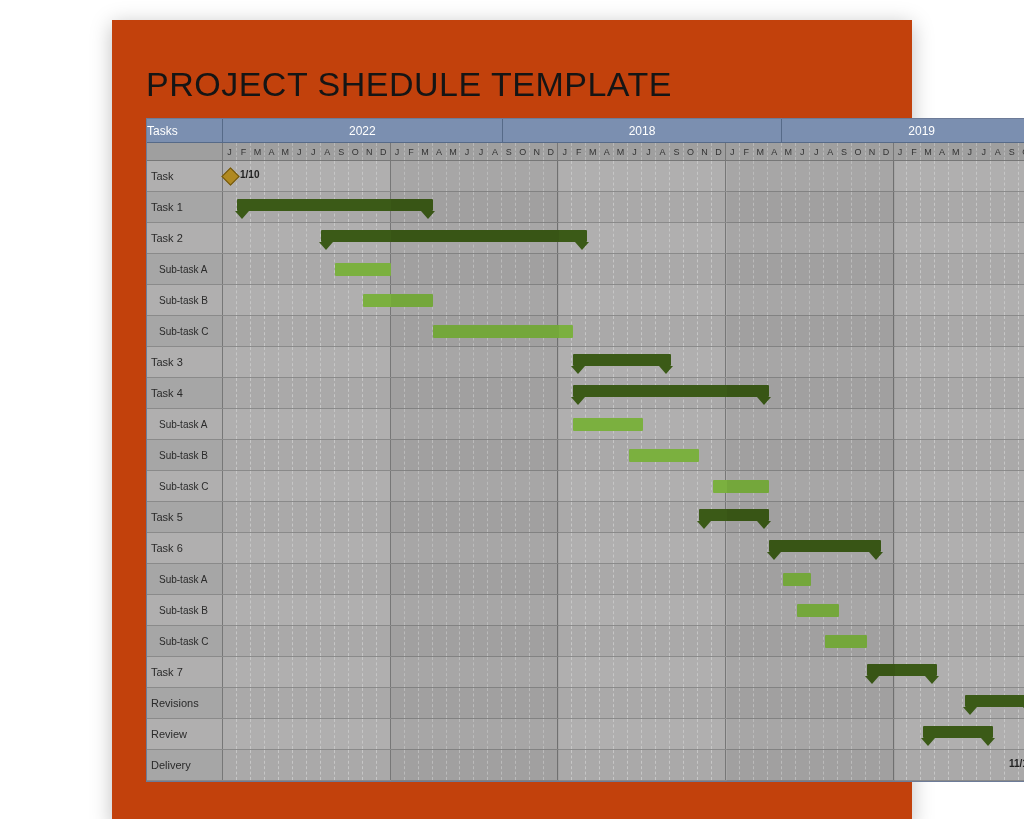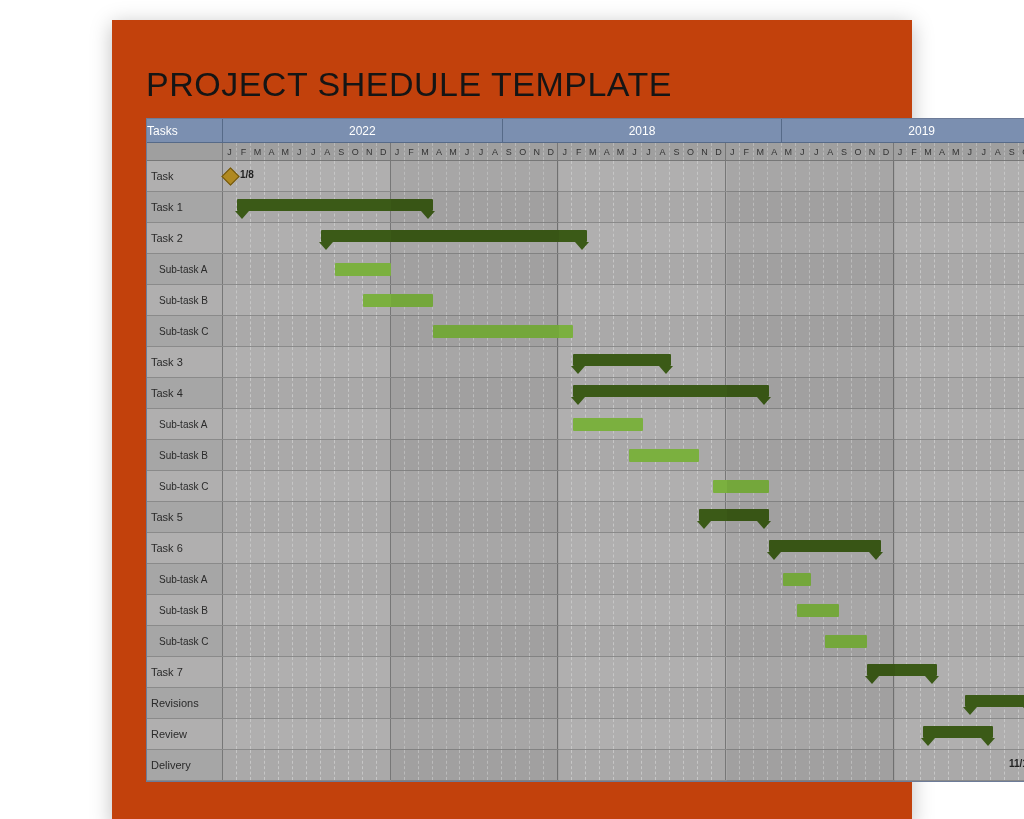--- a/index.html
+++ b/index.html
@@ -317,21 +317,21 @@
             <div class="cell"></div>
             <div class="cell"></div>
             <div class="cell"></div>
             <div class="cell"></div>
             <div class="cell"></div>
             <div class="cell"></div>
             <div class="cell"></div>
             <div class="cell"></div>
             <div class="cell" style="border-right: 1px solid rgb(119, 119, 119);"></div>
             <div class="diamond" style="left: 1px;"></div>
-            <div class="ms-label" style="left: 17px;">1/8</div>
+            <div class="ms-label" style="left: 17px;">1/10</div>
           </div>
         </div>
         <div class="row">
           <div class="row-label">Task 1</div>
           <div class="row-grid">
             <div class="cell"></div>
             <div class="cell"></div>
             <div class="cell"></div>
             <div class="cell"></div>
             <div class="cell"></div>

